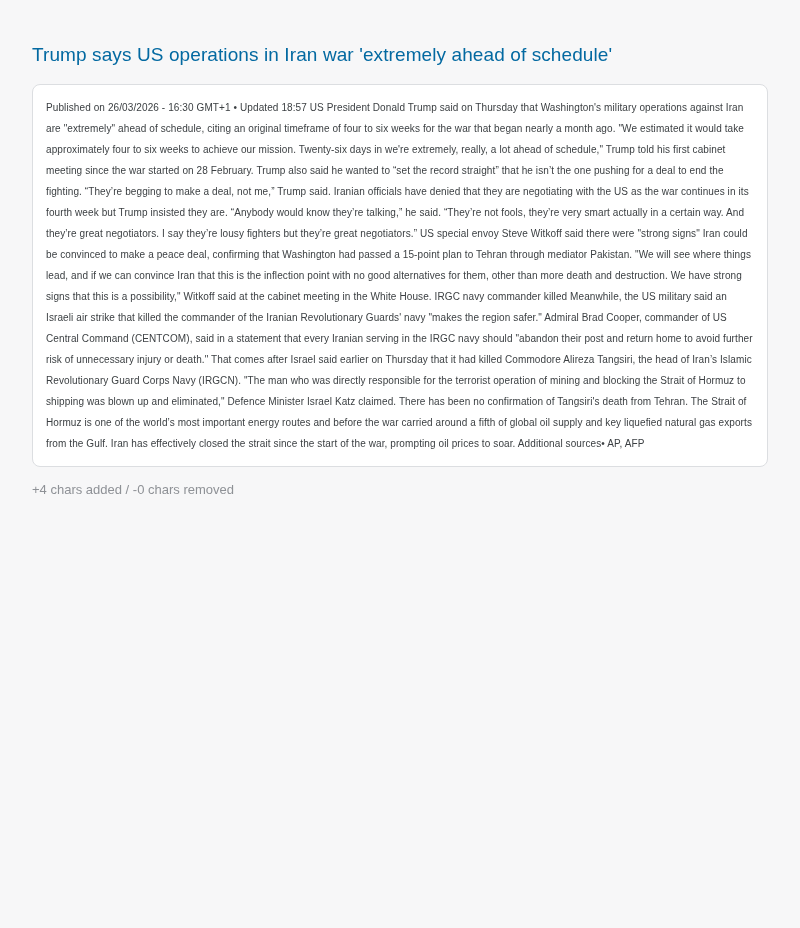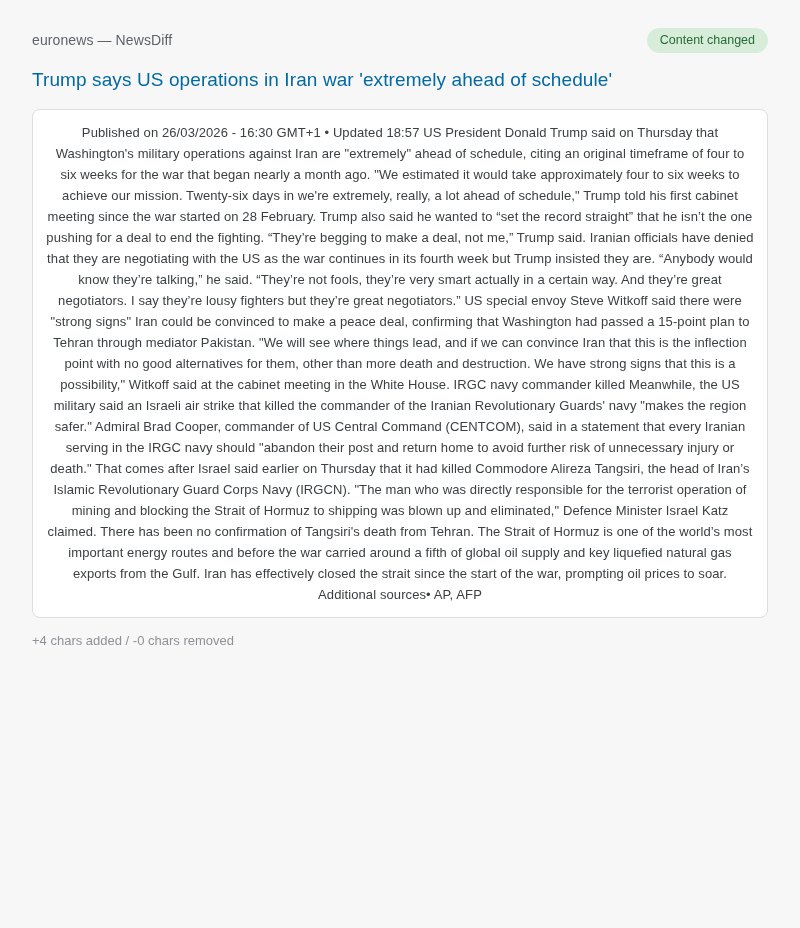--- a/index.html
+++ b/index.html
@@ -39,41 +39,36 @@
     letter-spacing: 0.1px;
   }
   .article-card {
     margin-top: 18px;
     background: #ffffff;
     border: 1px solid #dcdee1;
     border-radius: 8px;
     padding: 12px 13px;
   }
   .article-text {
-    font-size: 13px;
+    font-size: 10px;
     line-height: 21px;
     color: #3c4043;
     letter-spacing: 0.1px;
-    text-align: center;
   }
   .diff-stats {
     margin-top: 15px;
     font-size: 13px;
     color: #8e9196;
   }
 </style>
 </head>
 <body>
 
 <div class="container">
 
-  <div class="header-row">
-    <span class="site-label">euronews — NewsDiff</span>
-    <span class="status-badge" style="background: rgb(216, 236, 218); color: rgb(37, 108, 56);">Content changed</span>
-  </div>
 
   <h1 class="page-title">Trump says US operations in Iran war 'extremely ahead of schedule'</h1>
 
   <div class="article-card">
     <div class="article-text">Published on 26/03/2026 - 16:30 GMT+1 • Updated 18:57 US President Donald Trump said on Thursday that Washington's military operations against Iran are "extremely" ahead of schedule, citing an original timeframe of four to six weeks for the war that began nearly a month ago. "We estimated it would take approximately four to six weeks to achieve our mission. Twenty-six days in we're extremely, really, a lot ahead of schedule," Trump told his first cabinet meeting since the war started on 28 February. Trump also said he wanted to “set the record straight” that he isn’t the one pushing for a deal to end the fighting. “They’re begging to make a deal, not me,” Trump said. Iranian officials have denied that they are negotiating with the US as the war continues in its fourth week but Trump insisted they are. “Anybody would know they’re talking,” he said. “They’re not fools, they’re very smart actually in a certain way. And they’re great negotiators. I say they’re lousy fighters but they’re great negotiators.” US special envoy Steve Witkoff said there were "strong signs" Iran could be convinced to make a peace deal, confirming that Washington had passed a 15-point plan to Tehran through mediator Pakistan. "We will see where things lead, and if we can convince Iran that this is the inflection point with no good alternatives for them, other than more death and destruction. We have strong signs that this is a possibility," Witkoff said at the cabinet meeting in the White House. IRGC navy commander killed Meanwhile, the US military said an Israeli air strike that killed the commander of the Iranian Revolutionary Guards' navy "makes the region safer." Admiral Brad Cooper, commander of US Central Command (CENTCOM), said in a statement that every Iranian serving in the IRGC navy should "abandon their post and return home to avoid further risk of unnecessary injury or death." That comes after Israel said earlier on Thursday that it had killed Commodore Alireza Tangsiri, the head of Iran’s Islamic Revolutionary Guard Corps Navy (IRGCN). "The man who was directly responsible for the terrorist operation of mining and blocking the Strait of Hormuz to shipping was blown up and eliminated," Defence Minister Israel Katz claimed. There has been no confirmation of Tangsiri's death from Tehran. The Strait of Hormuz is one of the world’s most important energy routes and before the war carried around a fifth of global oil supply and key liquefied natural gas exports from the Gulf. Iran has effectively closed the strait since the start of the war, prompting oil prices to soar. Additional sources• AP, AFP</div>
   </div>
 
   <div class="diff-stats">+4 chars added / -0 chars removed</div>
 
 </div>

